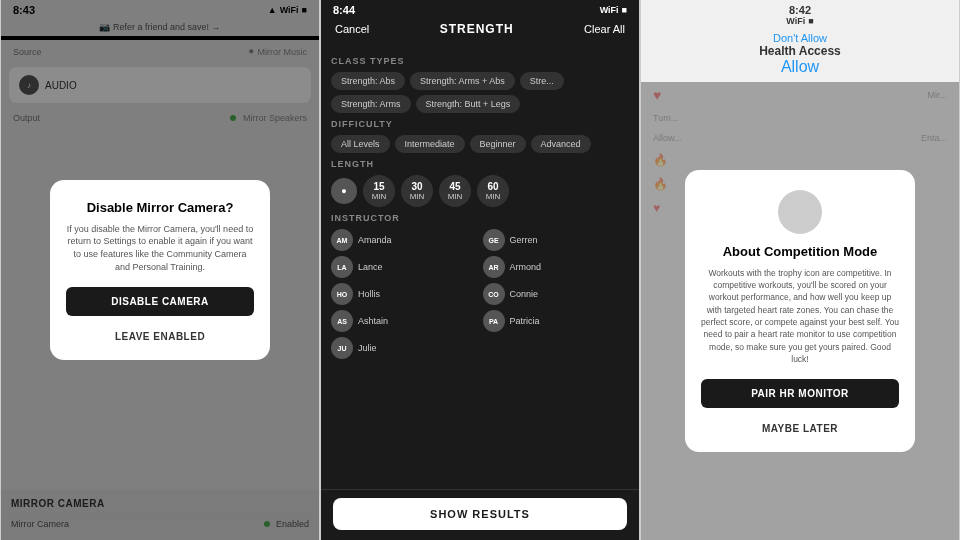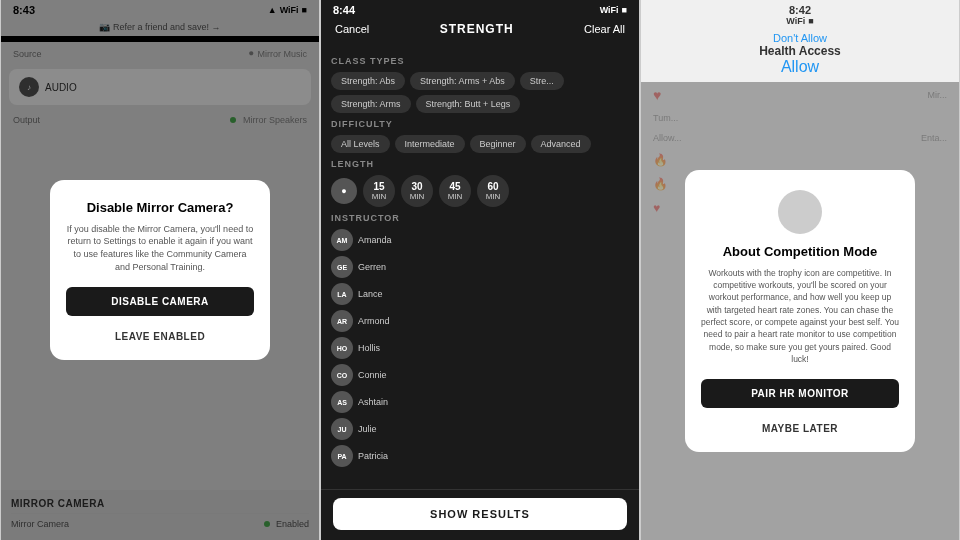--- a/index.html
+++ b/index.html
@@ -51,21 +51,21 @@
       background: #e8e8e8;
       overflow: hidden;
     }
 
     .refer-banner {
       background: #e8e8e8;
       text-align: center;
       font-size: 9px;
       color: #555;
       padding: 4px 8px;
-      border-bottom: 6px solid #000000;
+      border-bottom: 4px solid #000000;
     }
 
     .settings-row {
       display: flex;
       justify-content: space-between;
       align-items: center;
       padding: 6px 12px;
       font-size: 10px;
       color: #333;
     }
@@ -235,21 +235,21 @@
       justify-content: center;
       font-size: 8px;
       cursor: pointer;
     }
     .length-circle .num { font-size: 10px; font-weight: 700; color: #fff; }
     .length-circle.small-circle { width: 26px; height: 26px; background: #555; }
     .length-circle.small-circle .num { font-size: 9px; }
 
     .instructor-grid {
       display: grid;
-      grid-template-columns: 1fr;
+      grid-template-columns: 1fr 1fr;
       gap: 5px;
       margin-bottom: 2px;
     }
 
     .instructor-item {
       display: flex;
       align-items: center;
       gap: 5px;
       font-size: 9px;
       color: #ccc;
@@ -524,26 +524,26 @@
       </div>
       <div class="instructor-item">
         <div class="instructor-avatar">CO</div>
         <span>Connie</span>
       </div>
       <div class="instructor-item">
         <div class="instructor-avatar">AS</div>
         <span>Ashtain</span>
       </div>
       <div class="instructor-item">
+        <div class="instructor-avatar">PA</div>
+        <span>Patricia</span>
+      </div>
+      <div class="instructor-item">
         <div class="instructor-avatar">JU</div>
         <span>Julie</span>
-      </div>
-      <div class="instructor-item">
-        <div class="instructor-avatar">PA</div>
-        <span>Patricia</span>
       </div>
     </div>
   </div>
 
   <div class="show-results-bar">
     <button class="show-results-btn">SHOW RESULTS</button>
   </div>
 </div>
 
 <div class="phone-panel panel3">

